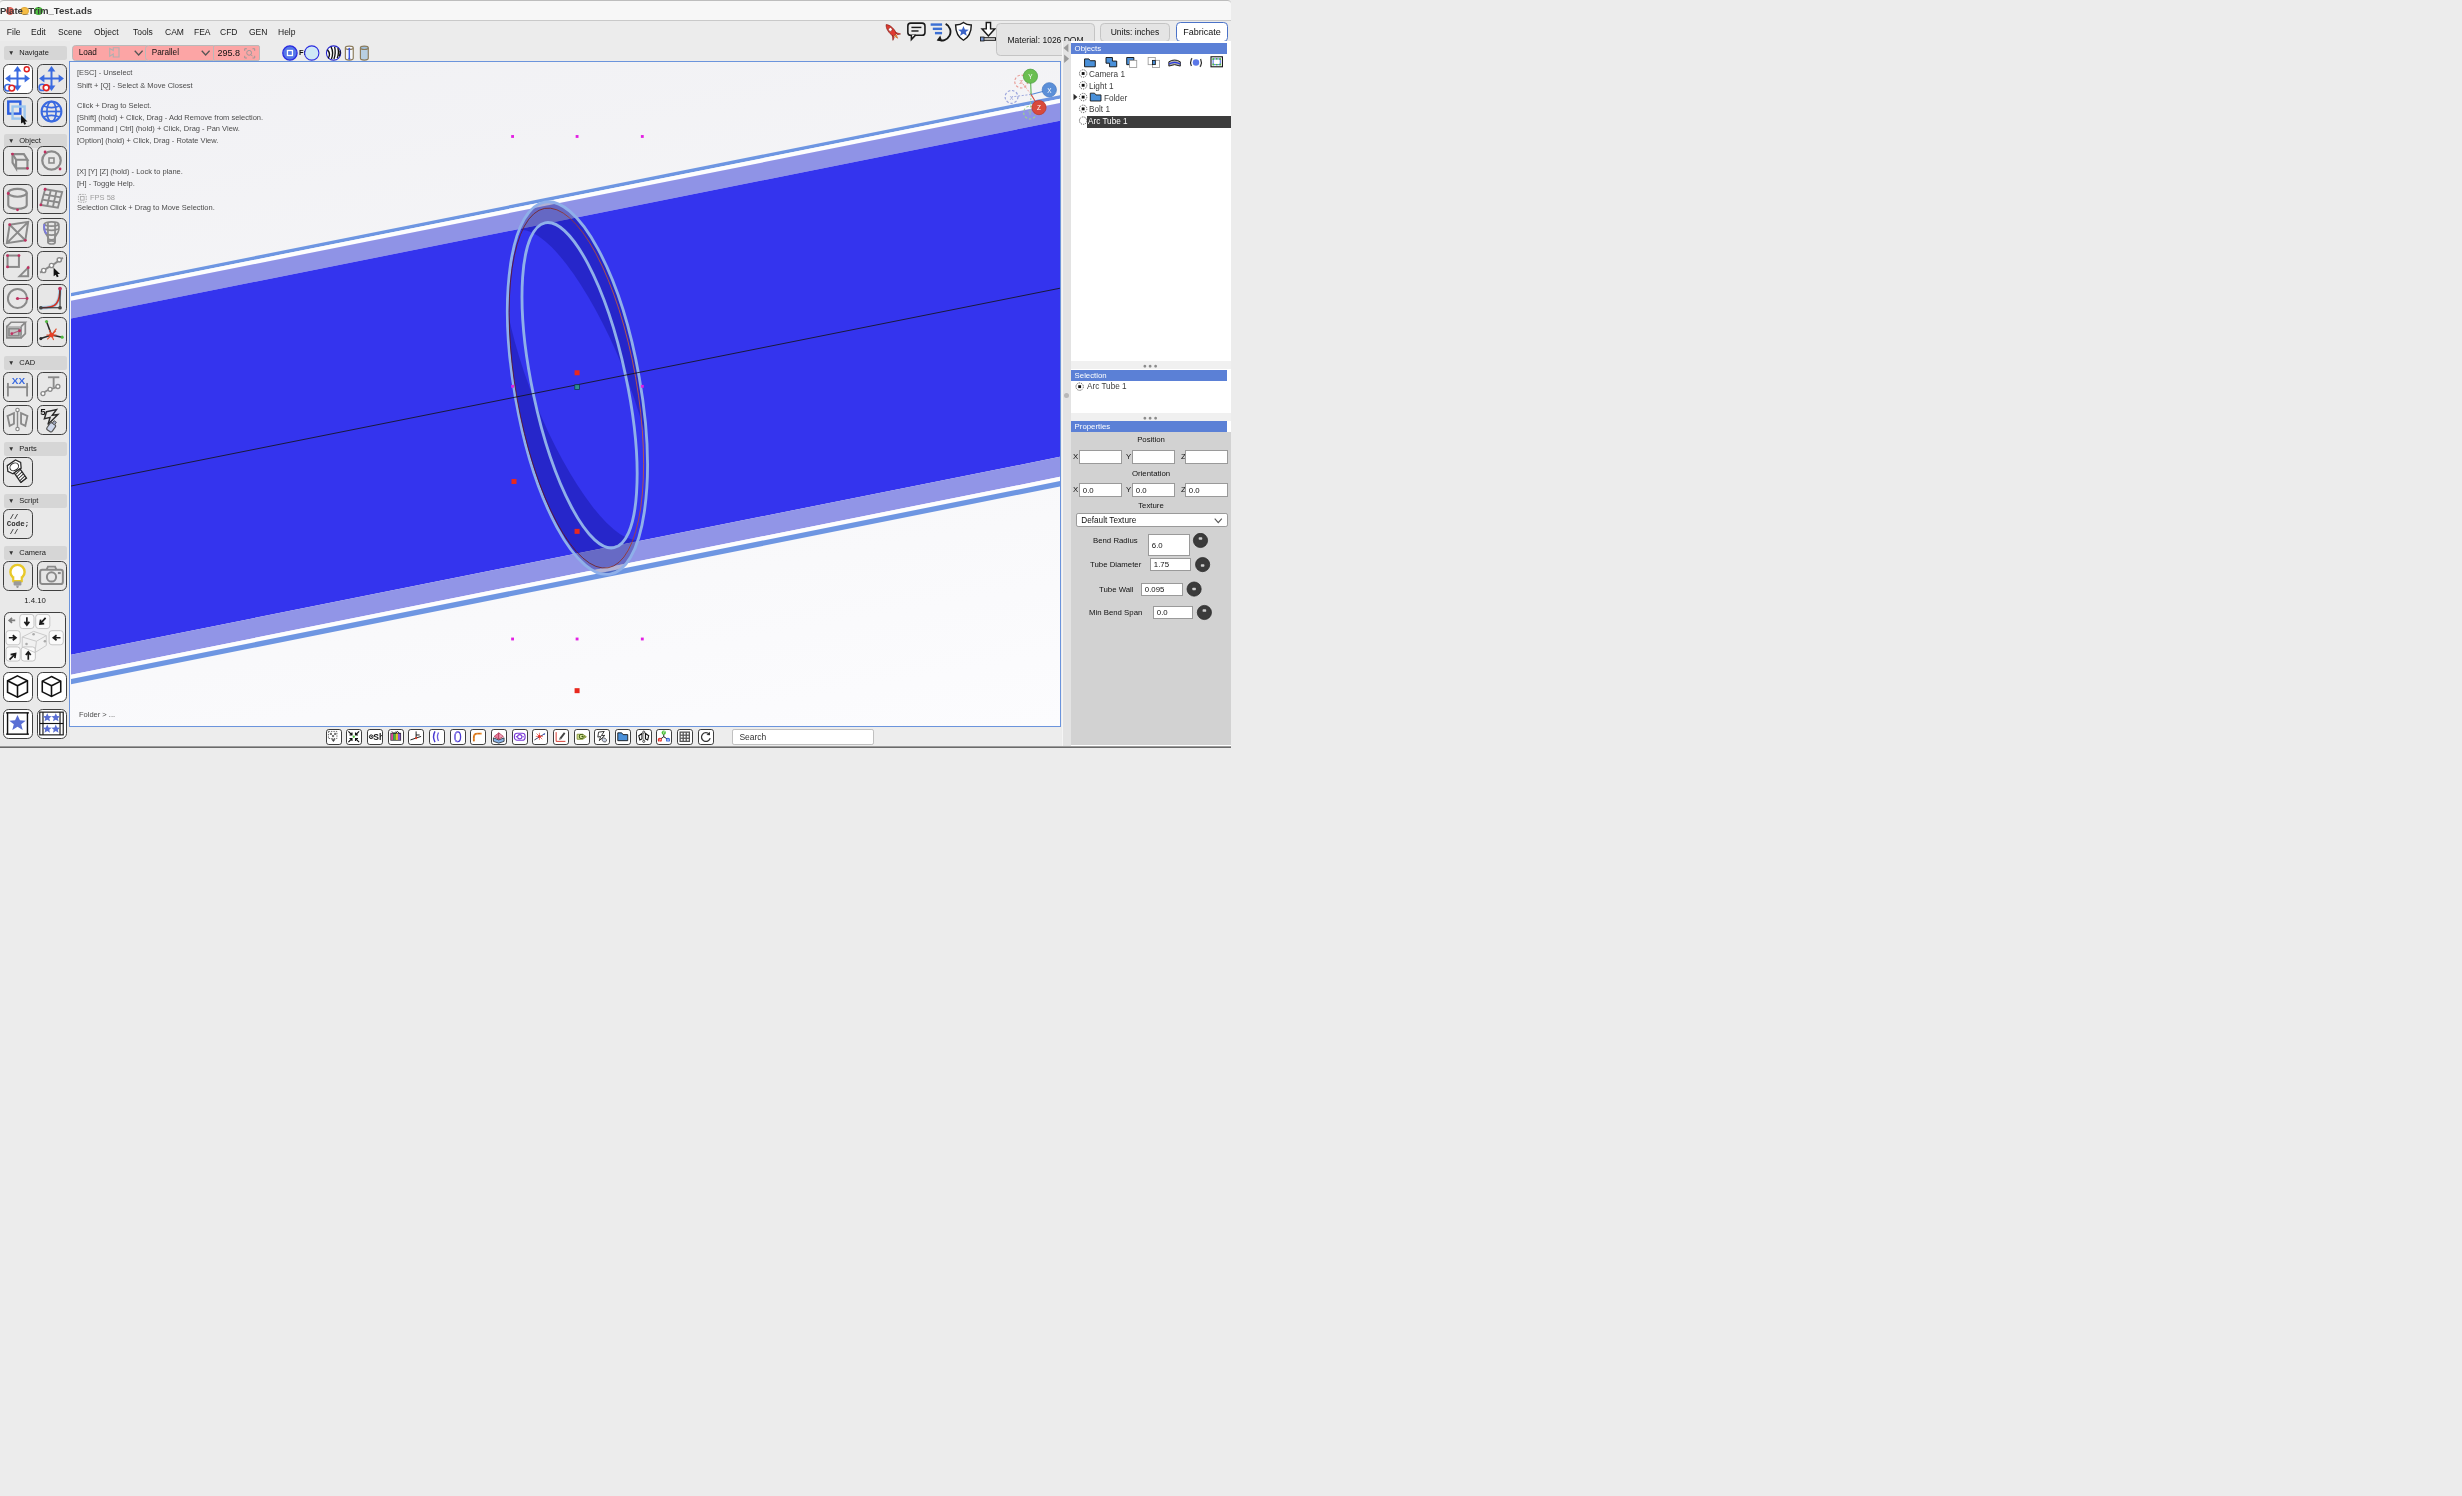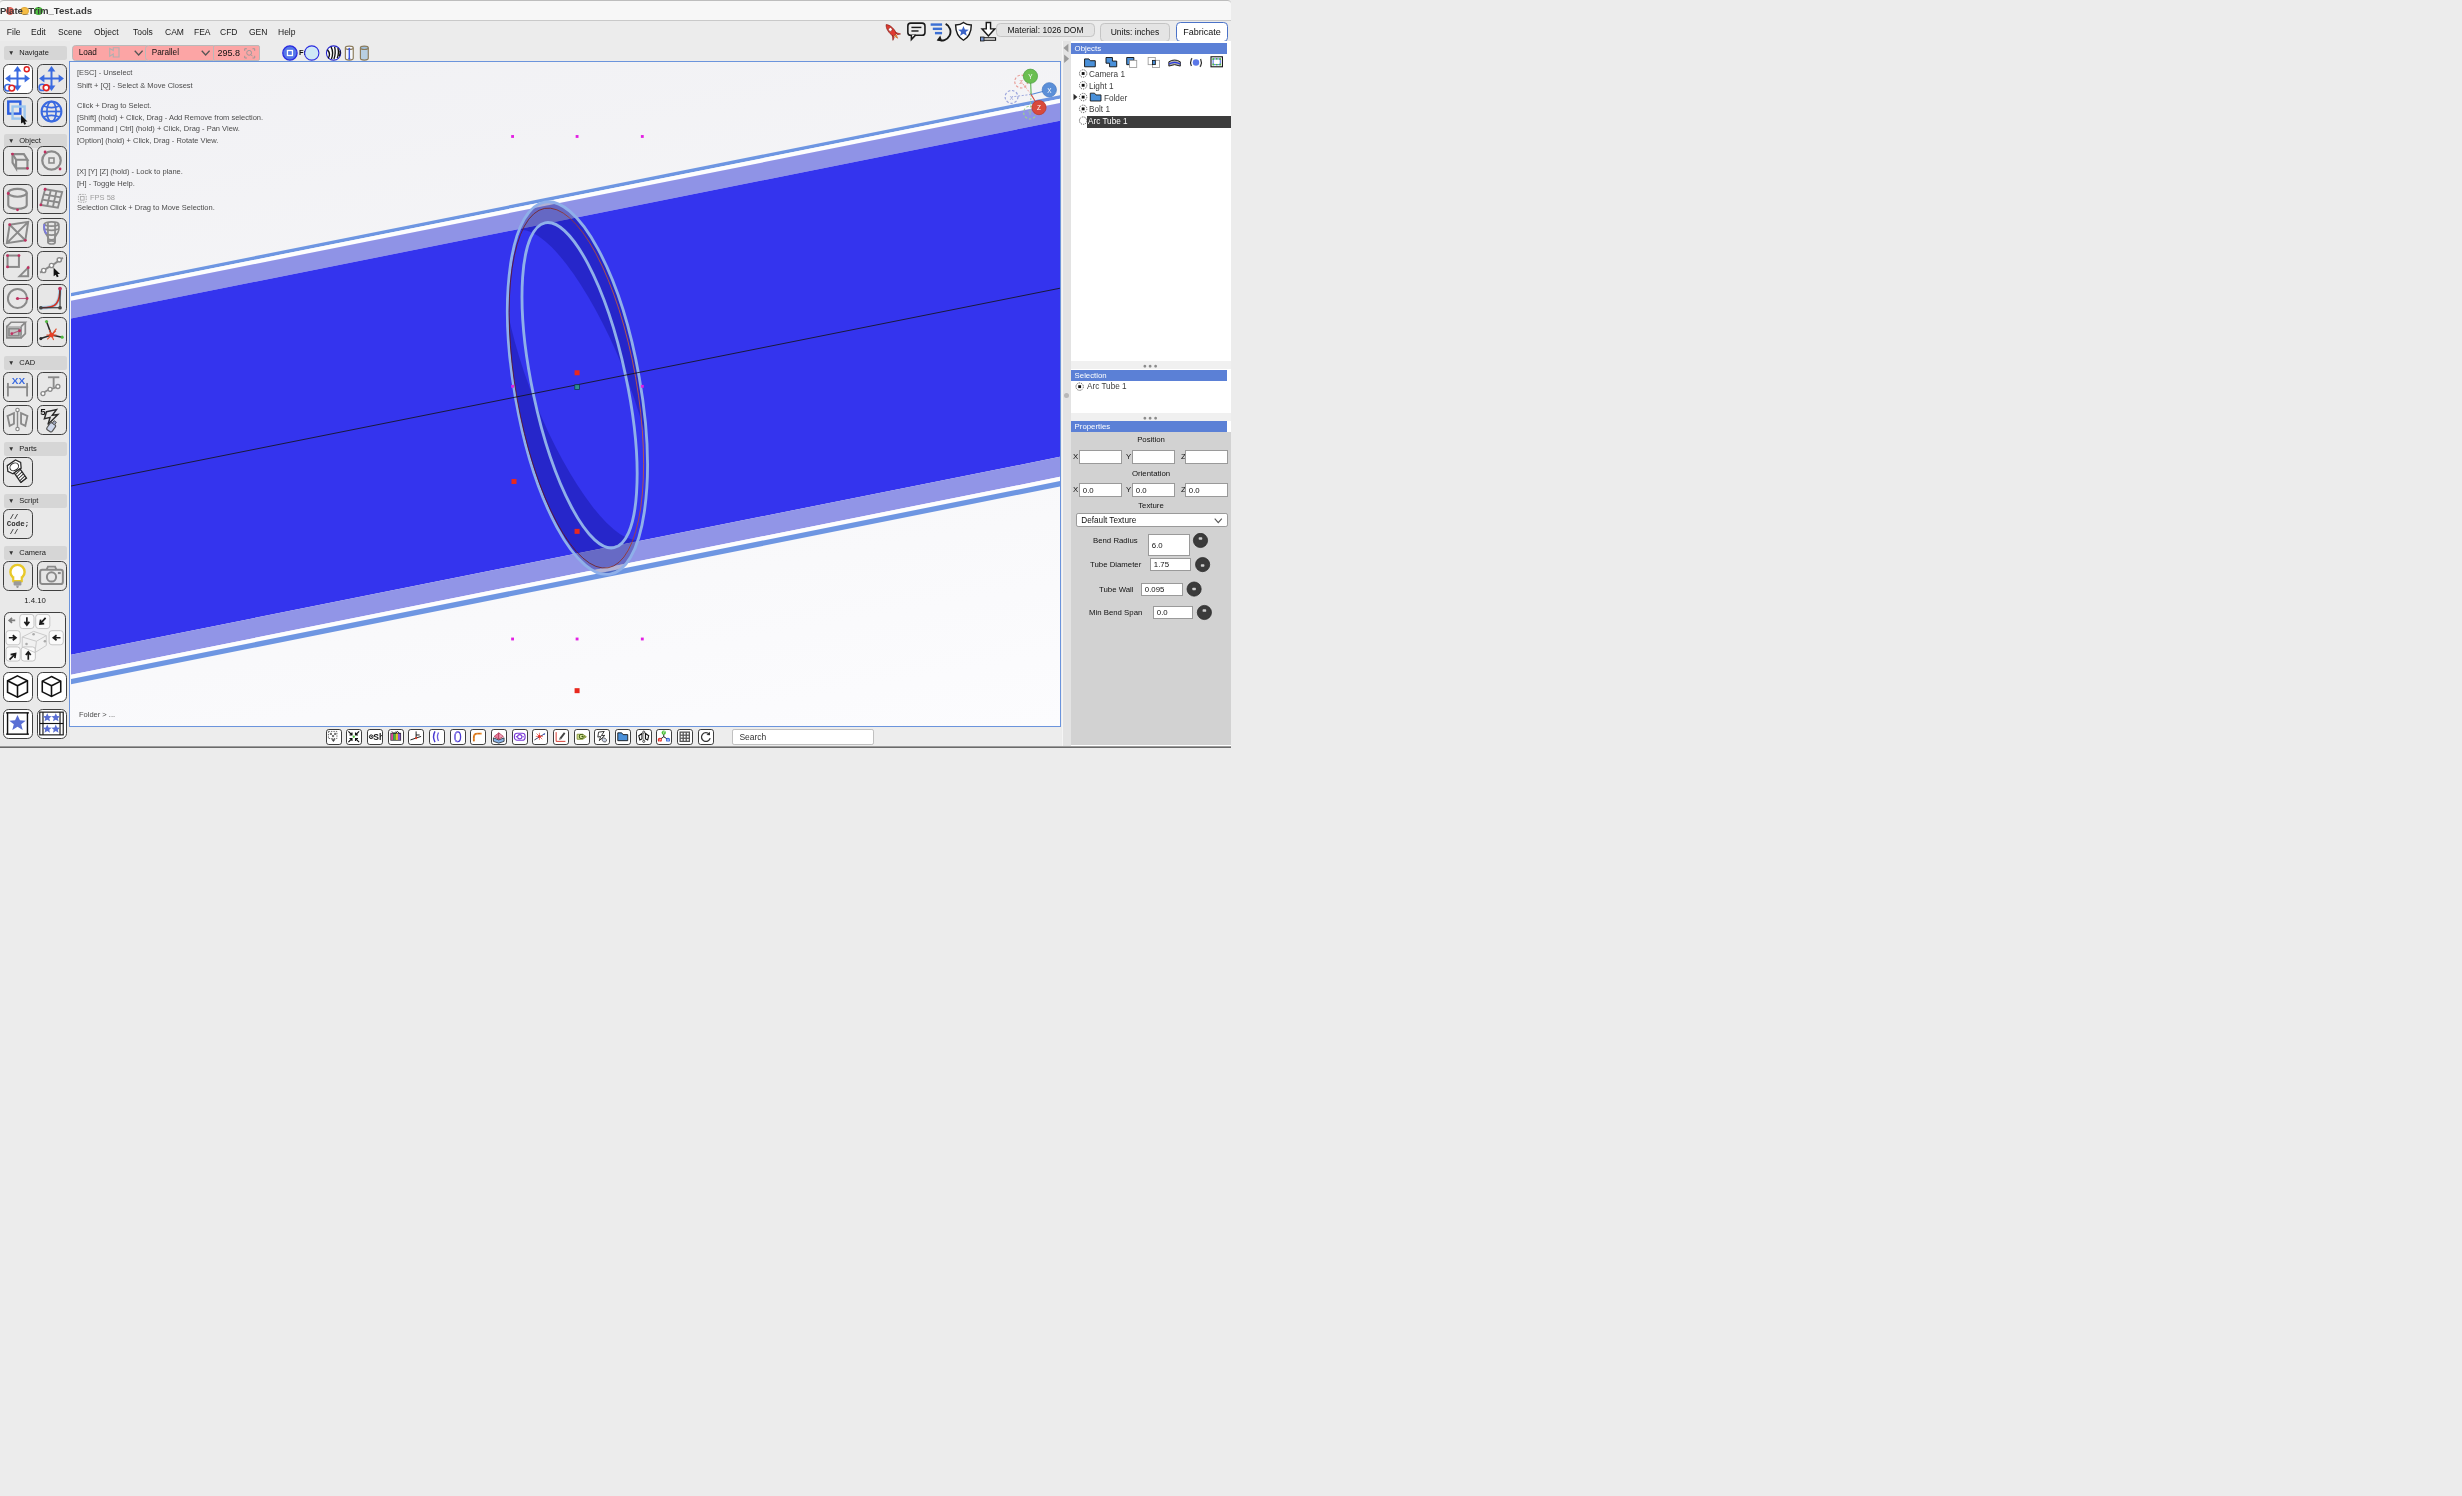--- a/index.html
+++ b/index.html
@@ -94,21 +94,21 @@
     <path d="M11 0 C14 2.5 18 3.5 22 3.5 C22 13 18.5 20.5 11 25 C3.5 20.5 0 13 0 3.5 C4 3.5 8 2.5 11 0 Z" fill="#fff" stroke="#1a1a1a" stroke-width="2"></path>
     <path d="M11 5 L13 10 L18.4 10.2 L14.2 13.6 L15.7 18.8 L11 15.8 L6.3 18.8 L7.8 13.6 L3.6 10.2 L9 10Z" fill="#3b64c8"></path>
   </g>
 
   <g transform="translate(137,2)">
     <path d="M9 0 L15 0 L15 9 L21 9 L12 19 L3 9 L9 9 Z" fill="#fff" stroke="#1a1a1a" stroke-width="2"></path>
     <rect x="2" y="21.5" width="20" height="3.5" fill="#fff" stroke="#1a1a1a" stroke-width="1.6"></rect>
     <rect x="0.8" y="20.5" width="5" height="5.5" fill="#7a9ad8" stroke="#1a1a1a" stroke-width="1.2"></rect>
   </g>
 </svg>
-<div class="abs" style="left:996px;top:23px;width:99px;height:14px;background:#e4e4e4;border:1.1px solid #c4c4c4;border-radius:4.3px;box-sizing:border-box;font-size:8.5px;color:#111;display:flex;align-items:center;justify-content:center;white-space:nowrap;">Material: 1026 DOM</div>
+<div class="abs" style="left:996px;top:23px;width:99px;height:33px;background:#e4e4e4;border:1.1px solid #c4c4c4;border-radius:4.3px;box-sizing:border-box;font-size:8.5px;color:#111;display:flex;align-items:center;justify-content:center;white-space:nowrap;">Material: 1026 DOM</div>
 <div class="abs" style="left:1100px;top:23px;width:70px;height:18.5px;background:#e4e4e4;border:1.1px solid #c4c4c4;border-radius:4.3px;box-sizing:border-box;font-size:8.5px;color:#111;display:flex;align-items:center;justify-content:center;white-space:nowrap;">Units: inches</div>
 <div class="abs" style="left:1176px;top:22px;width:52px;height:20px;background:#ffffff;border:1.4px solid #4a72c8;border-radius:4.3px;box-sizing:border-box;font-size:9px;color:#111;display:flex;align-items:center;justify-content:center;white-space:nowrap;">Fabricate</div>
 
 <div class="abs hdrpill" style="left:3.6px;top:46px;width:63px;"><span style="font-size:6.4px;color:#333;margin:0 5px 0 4.3px;">▼</span>Navigate</div>
 <div class="abs combo" style="left:72px;top:45px;width:70px;padding-left:5.7px;">Load
   <svg style="position:absolute;right:24px;top:1.4px;" width="15.7" height="10.7" viewBox="0 0 22 15">
     <path d="M6 1 L14 1 L14 14 L6 14 L6 10 L1 13 L1 2 L6 5 Z" fill="none" stroke="#b0b0b0" stroke-width="1.6"></path>
   </svg>
   <svg style="position:absolute;right:5.7px;top:4.3px;" width="9.3" height="5.7" viewBox="0 0 13 8">
       <path d="M1 1 L6.5 7 L12 1" fill="none" stroke="#555" stroke-width="1.8"></path>

